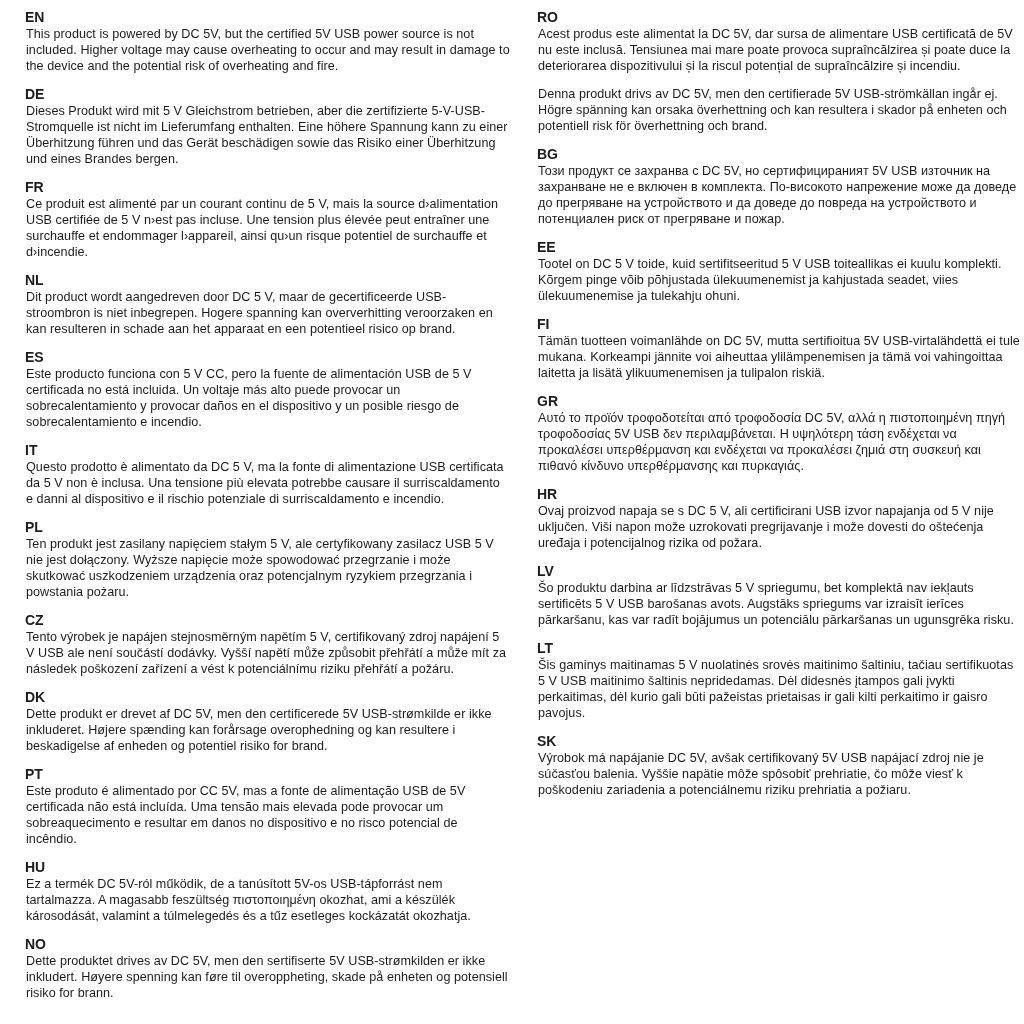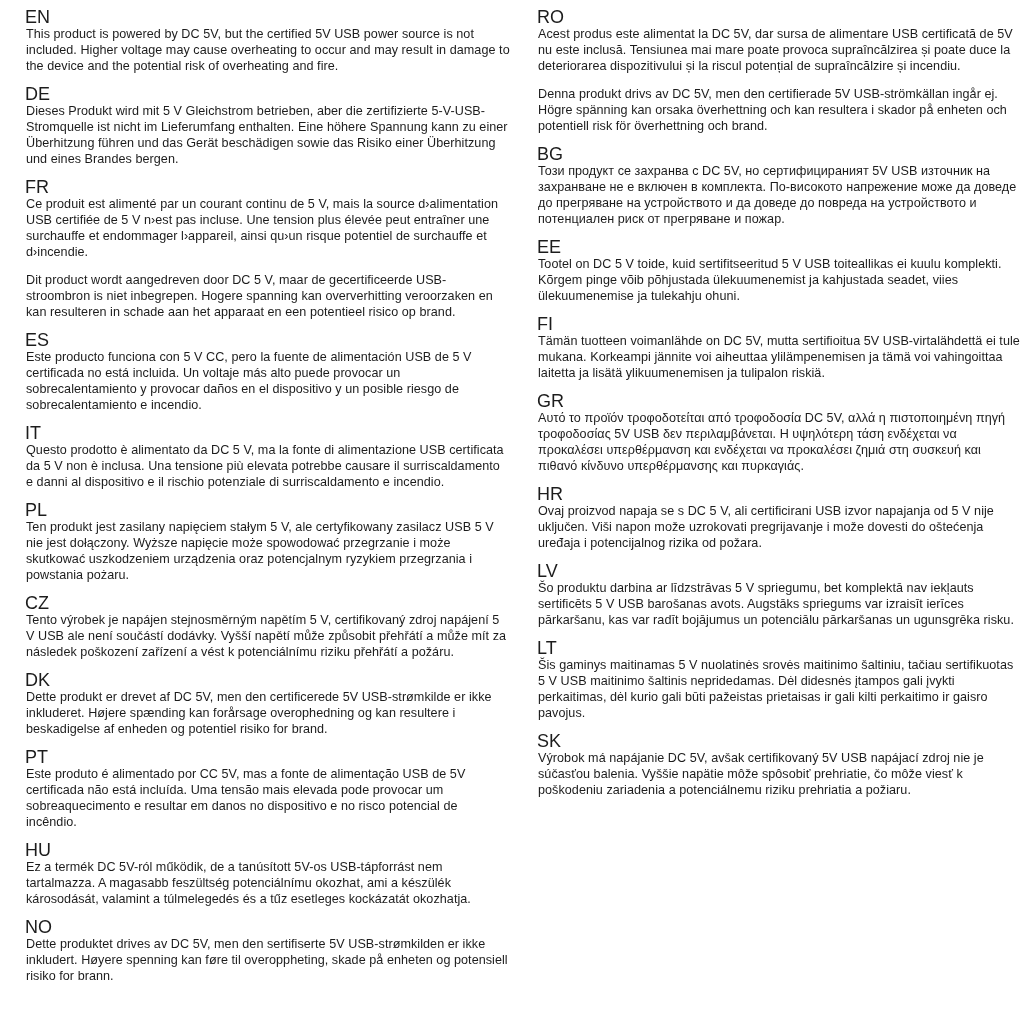--- a/index.html
+++ b/index.html
@@ -22,23 +22,23 @@
     width: 1024px;
   }
   .col {
     width: 486px;
     flex: 0 0 486px;
   }
   .lang-section {
     margin: 0 0 12px 0;
   }
   .lang-code {
-    font-size: 18px;
+    font-size: 14px;
     line-height: 16px;
-    font-weight: 400;
+    font-weight: 700;
     margin: 0;
   }
   .lang-text {
     font-size: 12.6px;
     line-height: 16px;
     margin: 1px;
     letter-spacing: 0.05px;
   }
 </style>
 </head>
@@ -52,20 +52,21 @@
       </section>
       <section class="lang-section">
         <div class="lang-code">DE</div>
         <p class="lang-text">Dieses Produkt wird mit 5 V Gleichstrom betrieben, aber die zertifizierte 5-V-USB-Stromquelle ist nicht im Lieferumfang enthalten. Eine höhere Spannung kann zu einer Überhitzung führen und das Gerät beschädigen sowie das Risiko einer Überhitzung und eines Brandes bergen.</p>
       </section>
       <section class="lang-section">
         <div class="lang-code">FR</div>
         <p class="lang-text">Ce produit est alimenté par un courant continu de 5 V, mais la source d›alimentation USB certifiée de 5 V n›est pas incluse. Une tension plus élevée peut entraîner une surchauffe et endommager l›appareil, ainsi qu›un risque potentiel de surchauffe et d›incendie.</p>
       </section>
       <section class="lang-section">
+        <div class="lang-code">NL</div>
         <p class="lang-text">Dit product wordt aangedreven door DC 5 V, maar de gecertificeerde USB-stroombron is niet inbegrepen. Hogere spanning kan oververhitting veroorzaken en kan resulteren in schade aan het apparaat en een potentieel risico op brand.</p>
       </section>
       <section class="lang-section">
         <div class="lang-code">ES</div>
         <p class="lang-text">Este producto funciona con 5 V CC, pero la fuente de alimentación USB de 5 V certificada no está incluida. Un voltaje más alto puede provocar un sobrecalentamiento y provocar daños en el dispositivo y un posible riesgo de sobrecalentamiento e incendio.</p>
       </section>
       <section class="lang-section">
         <div class="lang-code">IT</div>
         <p class="lang-text">Questo prodotto è alimentato da DC 5 V, ma la fonte di alimentazione USB certificata da 5 V non è inclusa. Una tensione più elevata potrebbe causare il surriscaldamento e danni al dispositivo e il rischio potenziale di surriscaldamento e incendio.</p>
       </section>
@@ -80,21 +81,21 @@
       <section class="lang-section">
         <div class="lang-code">DK</div>
         <p class="lang-text">Dette produkt er drevet af DC 5V, men den certificerede 5V USB-strømkilde er ikke inkluderet. Højere spænding kan forårsage overophedning og kan resultere i beskadigelse af enheden og potentiel risiko for brand.</p>
       </section>
       <section class="lang-section">
         <div class="lang-code">PT</div>
         <p class="lang-text">Este produto é alimentado por CC 5V, mas a fonte de alimentação USB de 5V certificada não está incluída. Uma tensão mais elevada pode provocar um sobreaquecimento e resultar em danos no dispositivo e no risco potencial de incêndio.</p>
       </section>
       <section class="lang-section">
         <div class="lang-code">HU</div>
-        <p class="lang-text">Ez a termék DC 5V-ról működik, de a tanúsított 5V-os USB-tápforrást nem tartalmazza. A magasabb feszültség potenciálnímu okozhat, ami a készülék károsodását, valamint a túlmelegedés és a tűz esetleges kockázatát okozhatja.</p>
+        <p class="lang-text">Ez a termék DC 5V-ról működik, de a tanúsított 5V-os USB-tápforrást nem tartalmazza. A magasabb feszültség πιστοποιημένη okozhat, ami a készülék károsodását, valamint a túlmelegedés és a tűz esetleges kockázatát okozhatja.</p>
       </section>
       <section class="lang-section">
         <div class="lang-code">NO</div>
         <p class="lang-text">Dette produktet drives av DC 5V, men den sertifiserte 5V USB-strømkilden er ikke inkludert. Høyere spenning kan føre til overoppheting, skade på enheten og potensiell risiko for brann.</p>
       </section>
     </div>
   <div class="col">
       <section class="lang-section">
         <div class="lang-code">RO</div>
         <p class="lang-text">Acest produs este alimentat la DC 5V, dar sursa de alimentare USB certificată de 5V nu este inclusă. Tensiunea mai mare poate provoca supraîncălzirea și poate duce la deteriorarea dispozitivului și la riscul potențial de supraîncălzire și incendiu.</p>

